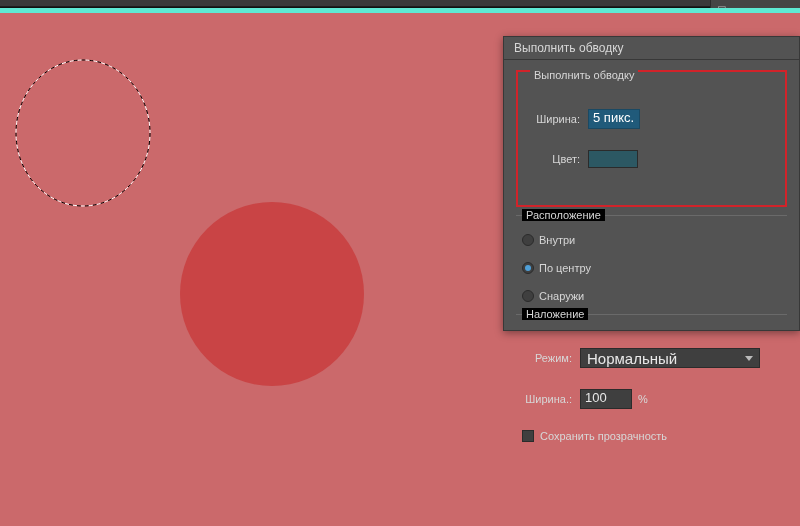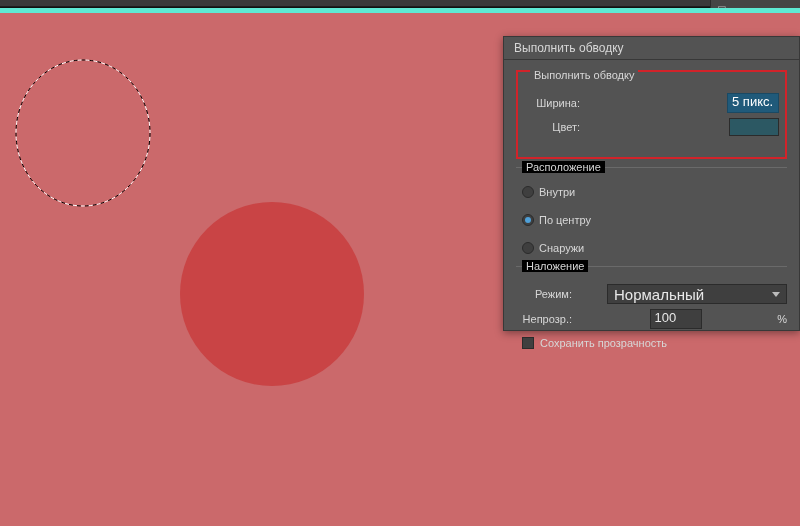--- a/index.html
+++ b/index.html
@@ -89,22 +89,21 @@
     top: -7px; left: 6px;
     background: #000000;
     padding: 0 4px;
     font-size: 11px;
     color: #d7d7d7;
   }
   .highlight-box fieldset .legend { background: #535353; }
 
   .row {
     display: flex; align-items: center;
-    margin: 5px 0;
-    justify-content: space-between;
+    margin: 21px 0;
   }
   .row .lbl {
     width: 64px;
     text-align: right;
     padding-right: 8px;
     color: #d7d7d7;
   }
   .text-input {
     background: #3f3f3f;
     border: 1px solid #2b2b2b;
@@ -238,21 +237,21 @@
 
       <fieldset class="bordered">
         <div class="legend">Наложение</div>
         <div class="row">
           <div class="lbl">Режим:</div>
           <div class="select">
             <span>Нормальный</span>
           </div>
         </div>
         <div class="row">
-          <div class="lbl">Непрозр.:</div>
+          <div class="lbl">Ширина.:</div>
           <div class="text-input">100</div>
           <span class="pct">%</span>
         </div>
         <div class="checkbox-row">
           <div class="checkbox"></div>
           <span>Сохранить прозрачность</span>
         </div>
       </fieldset>
 
     </div>

